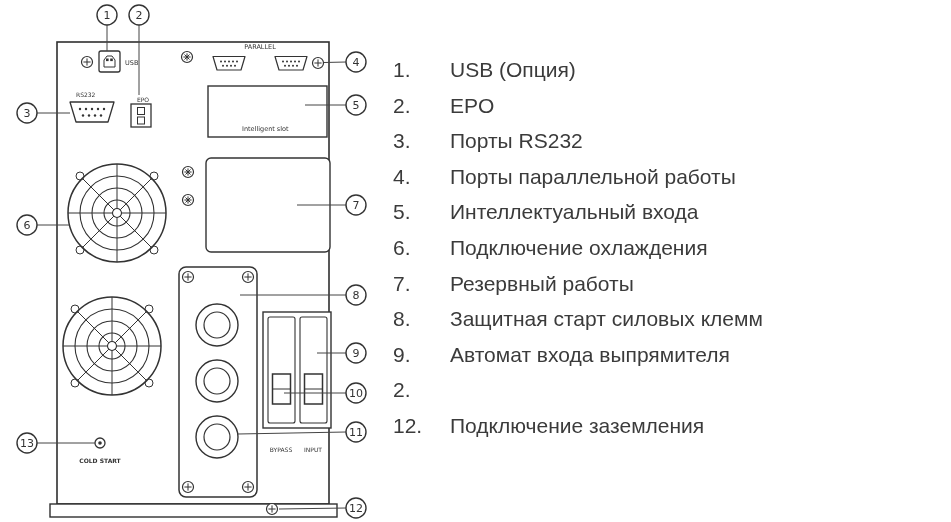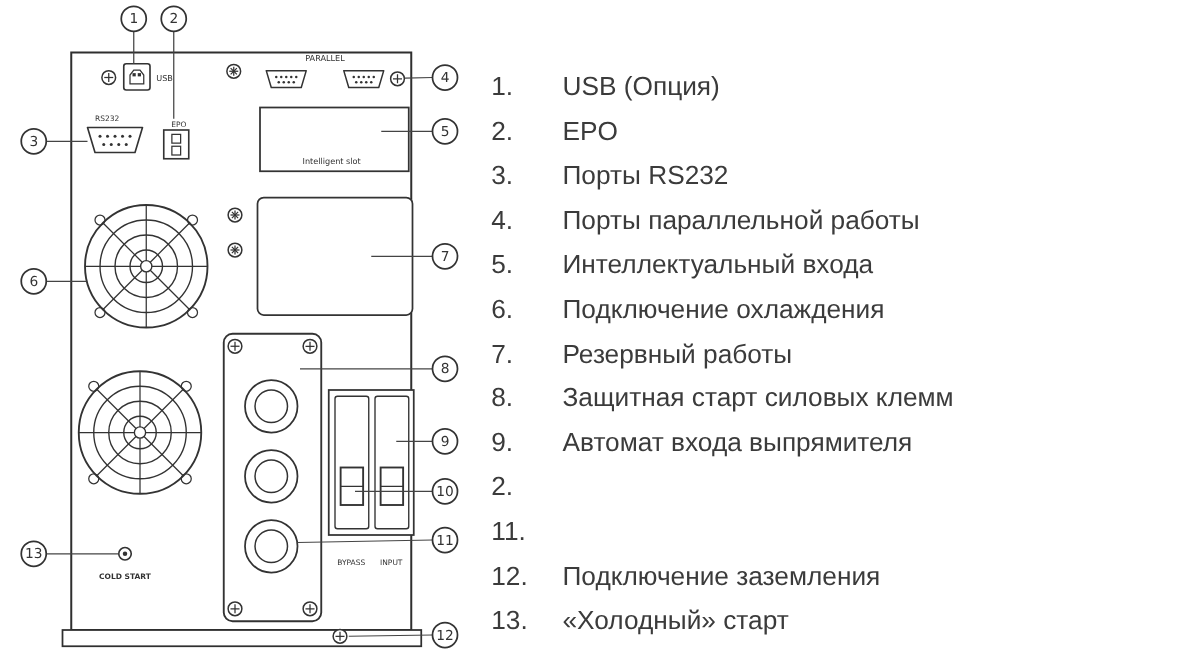--- a/index.html
+++ b/index.html
@@ -275,25 +275,20 @@
         <span class="label">Защитная старт силовых клемм</span>
       </div>
     <div class="legend-item">
         <span class="num">9.</span>
         <span class="label">Автомат входа выпрямителя</span>
       </div>
     <div class="legend-item">
         <span class="num">2.</span>
       </div>
     <div class="legend-item">
-        <span class="num">11.</span>
       </div>
     <div class="legend-item">
         <span class="num">12.</span>
         <span class="label">Подключение заземления</span>
       </div>
-    <div class="legend-item">
-        <span class="num">13.</span>
-        <span class="label">«Холодный» старт</span>
-      </div>
   </div>
 
 </div>
 
 </body></html>

